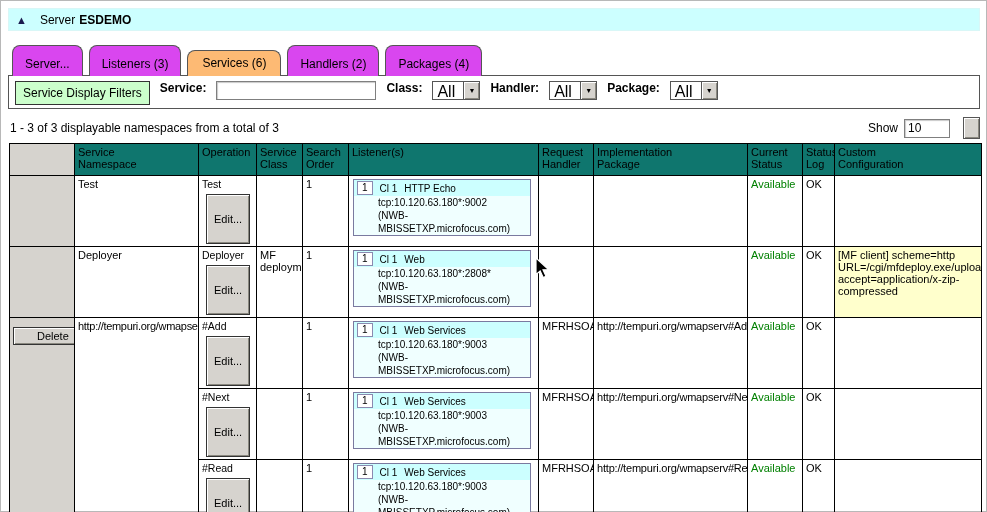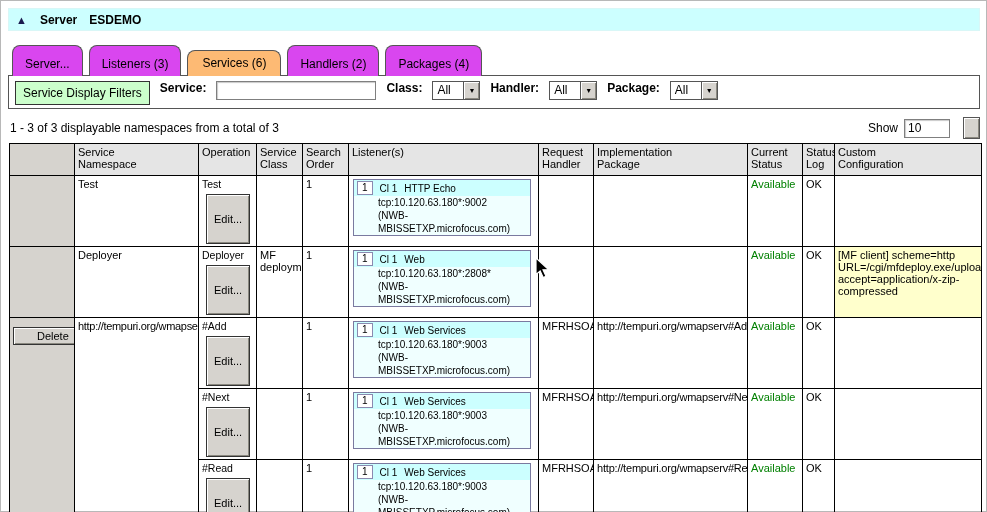--- a/index.html
+++ b/index.html
@@ -12,21 +12,21 @@
   }
   .page { position: relative; width: 987px; height: 512px; border: 1px solid #b8b8b8; }
 
   
   .titlebar {
     margin: 7px 6px 0 7px; height: 23px; background: #ccffff;
     display: flex; align-items: center; padding-left: 4px; gap: 10px;
     border: 1px solid #d9f7f7;
   }
   .collapse { font-size: 11px; color: #1a1a4d; cursor: default; padding: 0 3px; }
-  .t-pre { margin-right: 12px; font-weight: bold; }
+  .t-pre { margin-right: 4px; }
   .t-name { font-weight: bold; }
 
   
   .tabs { display: flex; gap: 6px; margin: 14px 0 0 11px; align-items: flex-end; position: relative; z-index: 2; }
   .tab {
     border: 1px solid #555; border-bottom: none; border-radius: 8px 8px 0 0;
     background: #d946ef; padding: 11px 12px 5px; font-size: 12px; cursor: default;
   }
   .tab.active { background: #fdba74; padding: 5px 14px 6px; }
 
@@ -38,21 +38,21 @@
   .filter-label-box {
     background: #ccffcc; border: 1px solid #333; padding: 4px 7px; font-size: 12px; white-space: nowrap;
   }
   .flabel { font-weight: bold; white-space: nowrap; }
   .txtinput {
     height: 19px; border: 1px solid #7f7f7f; box-shadow: inset 1px 1px 1px #c9c9c9;
     font-family: "Liberation Sans", sans-serif; font-size: 12px; padding: 1px 3px; background: #fff;
   }
   .svc-input { width: 160px; }
   .combo { display: inline-flex; align-items: stretch; border: 1px solid #555; background: #fff; height: 19px; }
-  .combo-value { padding: 1px 6px 0 4px; min-width: 30px; font-size: 12px; }
+  .combo-value { padding: 1px 6px 0 4px; min-width: 30px; font-size: 16px; }
   .combo-arrow {
     width: 16px; background: #d6d3ce; border-left: 1px solid #555;
     box-shadow: inset 1px 1px 0 #fff, inset -1px -1px 0 #8a887f;
     font-size: 7px; display: flex; align-items: center; justify-content: center; color: #000;
   }
 
   
   .showrow { display: flex; align-items: center; margin: 8px 6px 4px 9px; }
   .show-right { margin-left: auto; display: flex; align-items: center; gap: 6px; }
   .show-input { width: 46px; }
@@ -70,21 +70,21 @@
     padding: 2px 23px; cursor: default;
   }
   .editbtn { margin: 4px 0 0 4px; padding: 18px 7px; }
 
   
   table.services { border-collapse: collapse; table-layout: fixed; width: 972px; margin: 2px 0 0 8px; }
   .services th, .services td {
     border: 1px solid #000; vertical-align: top; text-align: left;
     padding: 2px 3px; font-size: 11px; overflow: hidden;
   }
-  .services th { font-weight: normal; white-space: pre-line; height: 32px; background: #e5e5e5; }
+  .services th { font-weight: normal; white-space: pre-line; height: 32px; background: #0f766e; }
   .services tr.drow { height: 50px; }
   td.gray, th.gray { background: #d6d3ce; }
   td.delcell { text-align: center; padding-top: 9px; }
   .ns { font-size: 11px; }
   .nsurl { font-size: 10px; letter-spacing: -0.3px; }
   .opname { font-size: 10.5px; }
   .preline { white-space: pre-line; font-size: 10.5px; }
   .rh { font-size: 10px; }
   .ip { font-size: 9.5px; letter-spacing: -0.2px; }
   .avail { color: #008000; }

